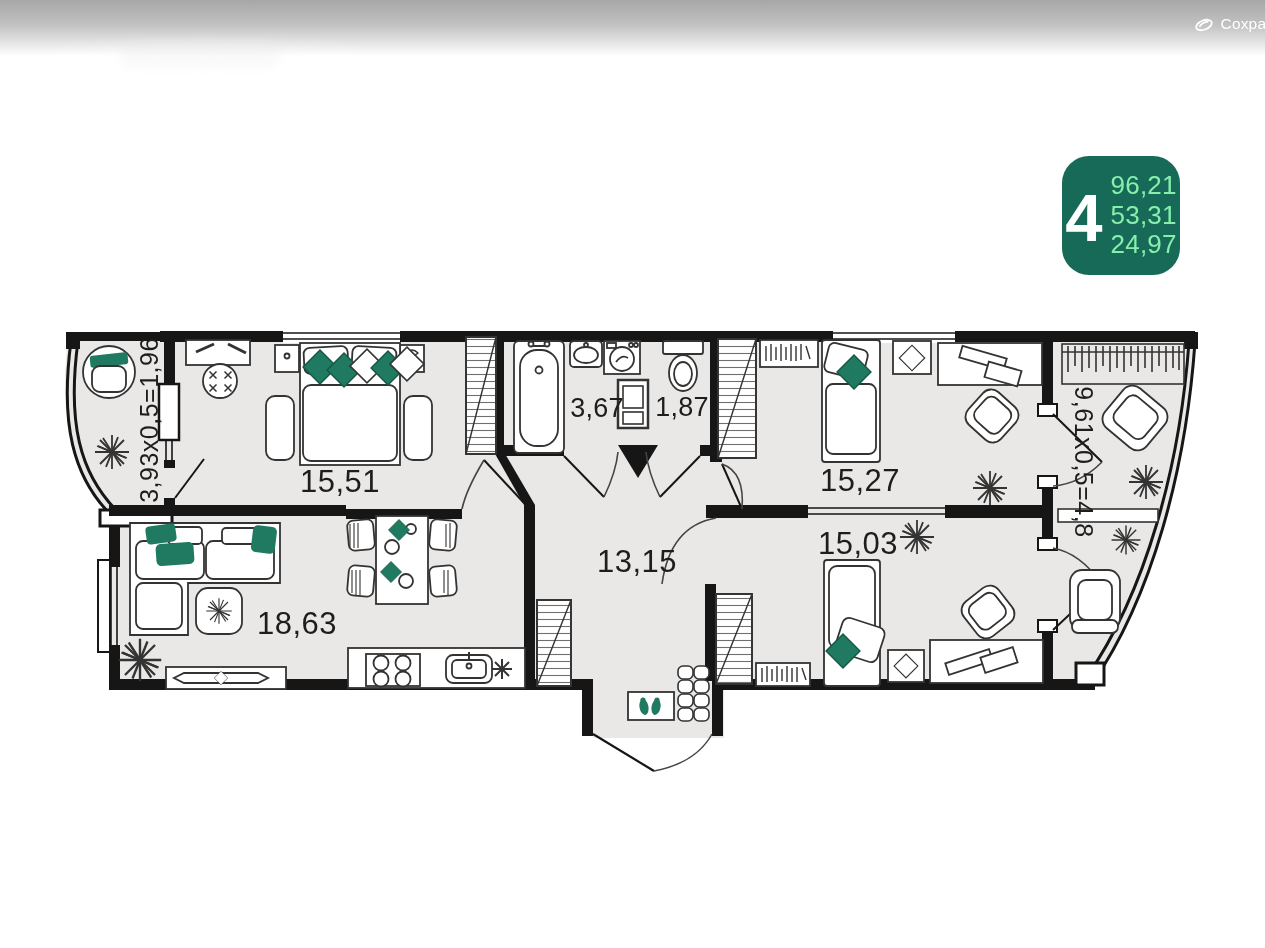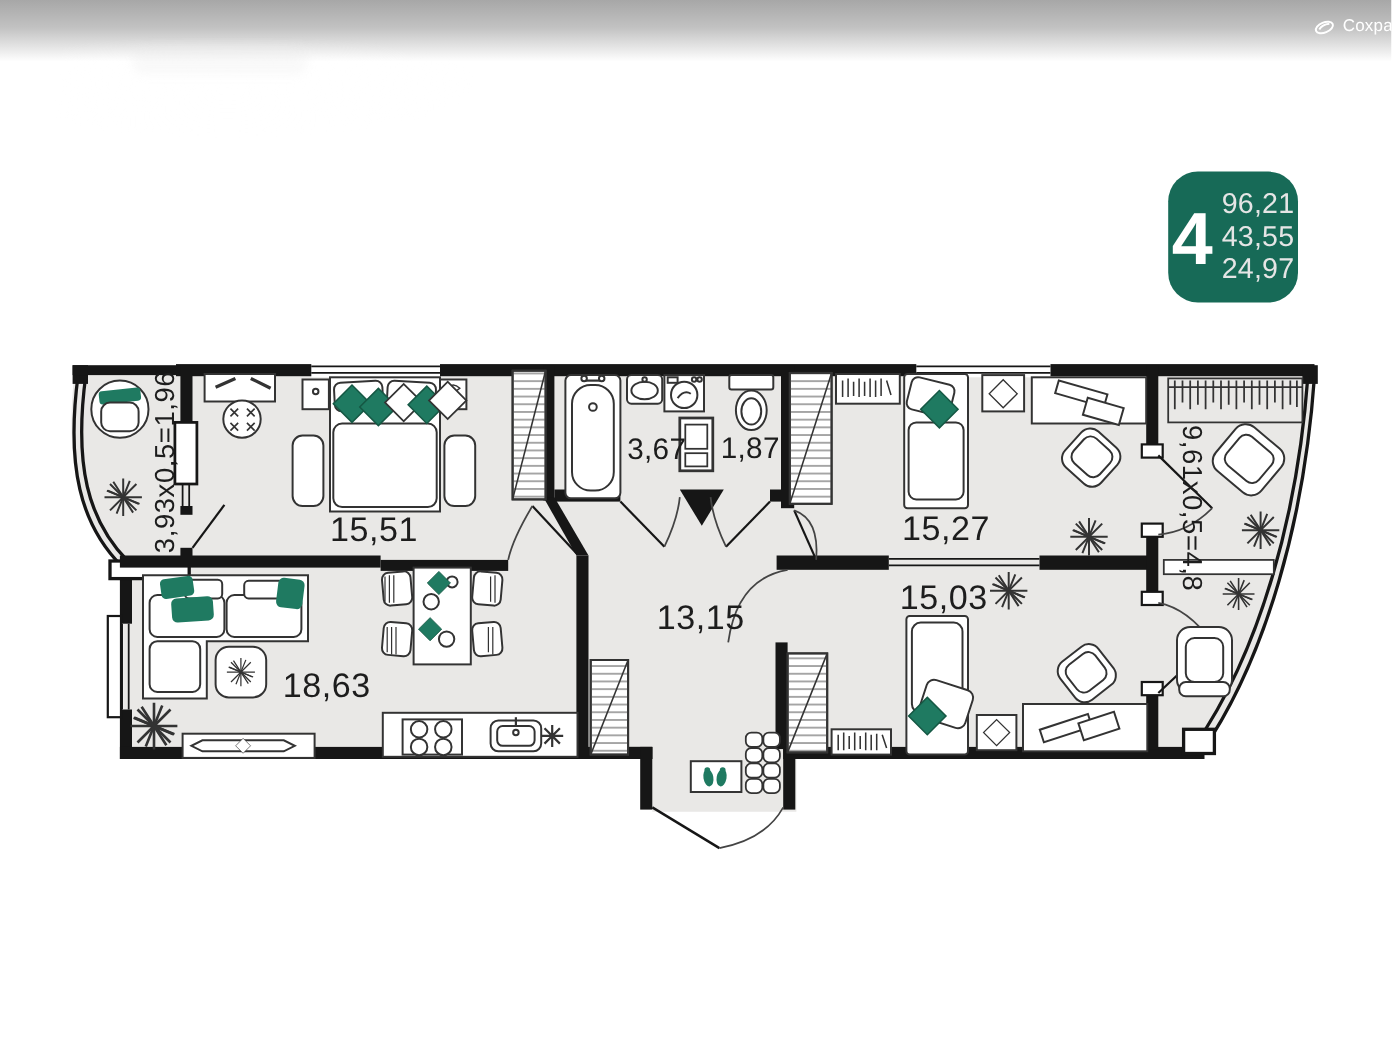--- a/index.html
+++ b/index.html
@@ -15,21 +15,21 @@
   .ghost1{position:absolute;left:55px;top:38px;width:380px;height:85px;opacity:.5;
           background:radial-gradient(ellipse at 40% 45%,rgba(255,255,255,.9) 0%,rgba(255,255,255,0) 70%);
           filter:blur(3px);}
   .ghost2{position:absolute;left:120px;top:42px;width:160px;height:26px;opacity:.25;
           background:#e9e9e9;border-radius:12px;filter:blur(4px);}
   
   .badge{position:absolute;left:1062px;top:156px;width:118px;height:119px;
          border-radius:27px;display:flex;align-items:center;justify-content:center;gap:8px;
          padding:0;box-sizing:border-box;}
   .badge .rooms{color:#fff;font-size:67px;font-weight:600;line-height:1;margin-top:4px;}
-  .badge .areas{display:flex;flex-direction:column;align-items:flex-end;color:#e5e5e5;
+  .badge .areas{display:flex;flex-direction:column;align-items:flex-end;color:#86efac;
                 font-size:26px;line-height:1.15;font-weight:400;letter-spacing:.2px;}
   .plan{position:absolute;left:0;top:0;}
   svg text{font-family:"Liberation Sans",sans-serif;fill:#1d1d1d;}
   .arealbl{font-size:31px;letter-spacing:.5px;}
   .arealbl-sm{font-size:27px;letter-spacing:.3px;}
   .arealbl-v{font-size:25px;letter-spacing:.5px;}
 </style>
 </head>
 <body>
 
@@ -44,21 +44,21 @@
       <path d="M5 8 q4 -3.5 10.5 -1.5"></path>
     </g>
   </svg>
   <span>Сохран</span>
 </div>
 
 <div class="badge" style="background:#176a57;">
   <div class="rooms">4</div>
   <div class="areas">
     <span>96,21</span>
-    <span>43,55</span>
+    <span>53,31</span>
     <span>24,97</span>
   </div>
 </div>
 
 <svg class="plan" width="1265" height="948" viewBox="0 0 1265 948">
   <defs>
     <pattern id="hatch" width="7" height="7" patternUnits="userSpaceOnUse">
       <path d="M0 3.5 H7" stroke="#6f6f6f" stroke-width="1.1"></path>
     </pattern>
     <g id="plant">

